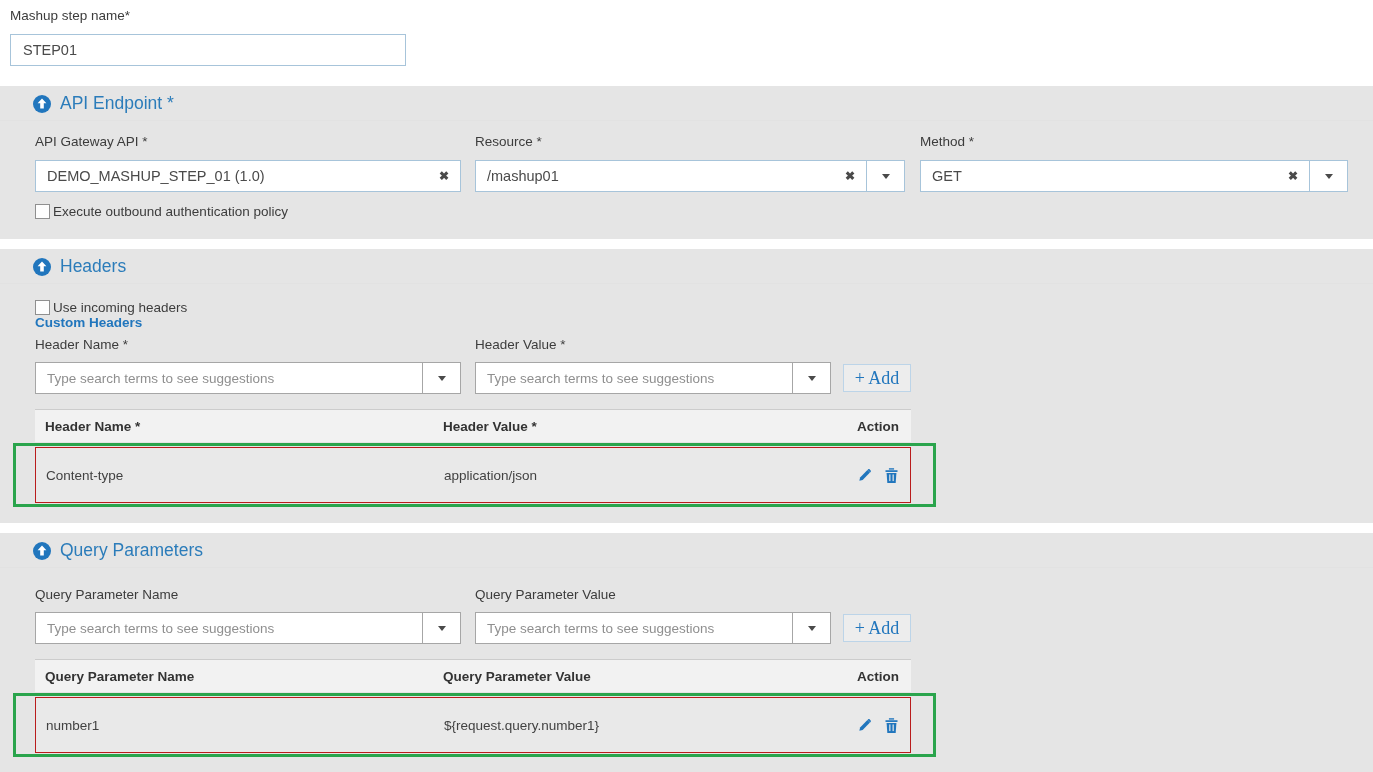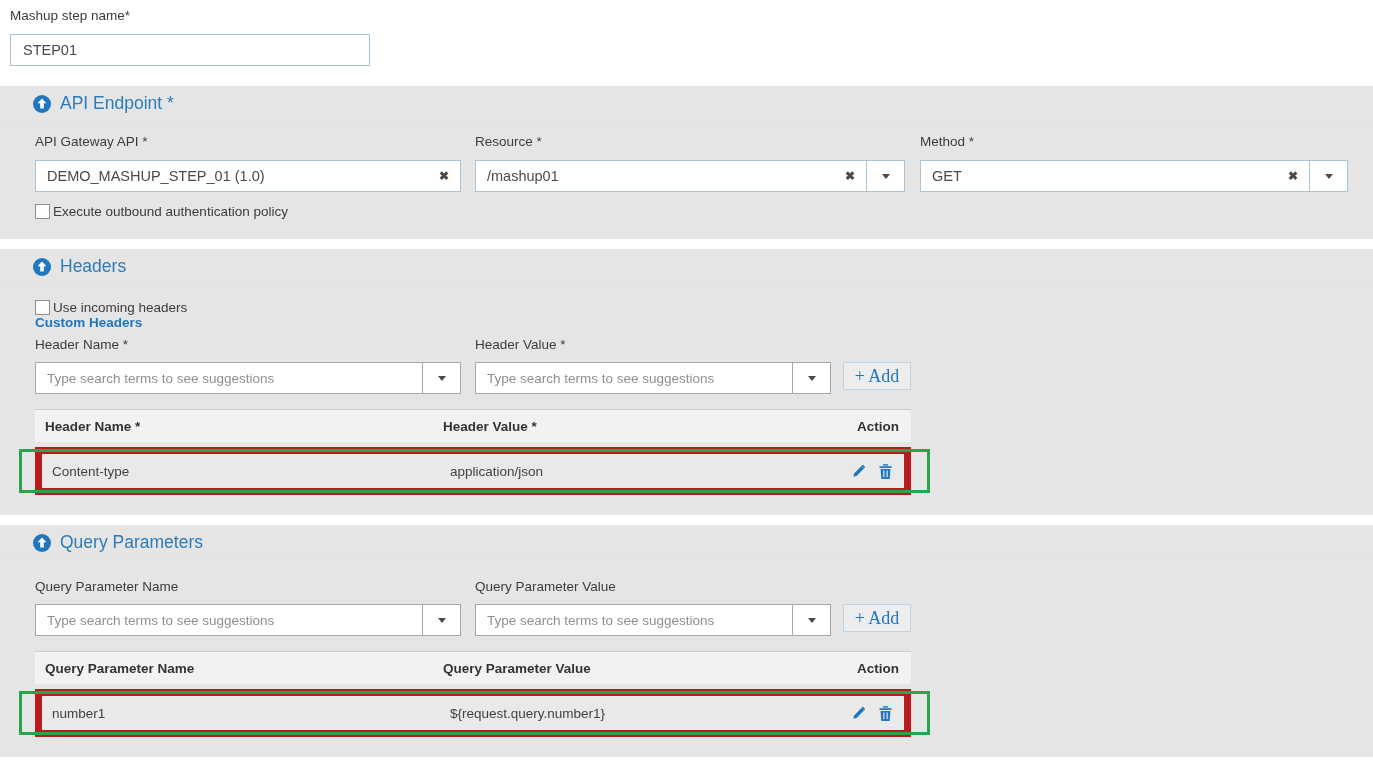--- a/index.html
+++ b/index.html
@@ -6,21 +6,21 @@
   html,body { margin:0; padding:0; }
   body {
     width:1373px; height:772px; background:#ffffff;
     font-family:"Liberation Sans", sans-serif; color:#3c3c3c;
     overflow:hidden;
   }
   .top-area { padding:8px 0 0 10px; }
   .field-label { font-size:13.5px; color:#3c3c3c; }
   .top-area .field-label { margin-bottom:11px; }
   .step-input {
-    width:360px; height:32px; border:1px solid #a7c4da; background:#fff;
+    width:396px; height:32px; border:1px solid #a7c4da; background:#fff;
     padding:0 12px; font-size:14.5px; color:#4a4a4a; outline:none;
   }
   section { background:#e5e5e5; margin-top:10px; width:1373px; }
   section.first { margin-top:20px; }
   .sec-header {
     display:flex; align-items:center; gap:9px;
     padding:7px 33px 6px 33px; border-bottom:1px solid #e2e2e2;
   }
   .sec-title { color:#2b7cba; font-size:17.5px; cursor:pointer; }
   .collapse-icon { display:flex; cursor:pointer; }
@@ -57,40 +57,40 @@
   .gray .combo-main, .gray .caret-btn { border-color:#a6a6a6; }
   .gray .combo-main input::placeholder { color:#8f8f8f; font-size:13.5px; }
 
   .check-row { display:flex; align-items:center; gap:3px; padding-left:35px; margin-top:12px; }
   .checkbox { width:15px; height:15px; border:1px solid #8f8f8f; background:#fdfdfd; cursor:pointer; }
   .check-label { font-size:13.5px; color:#3c3c3c; }
 
   .subsection-title { color:#2176bd; font-weight:bold; font-size:13.5px; padding-left:35px; }
   .pair-labels { display:flex; padding-left:35px; margin-top:7px; }
   .pair-labels .pl1 { width:440px; }
-  .pair-row { display:flex; align-items:flex-start; padding-left:35px; margin-top:10px; }
+  .pair-row { display:flex; align-items:center; padding-left:35px; margin-top:10px; }
   .ta1 { width:426px; margin-right:14px; }
   .ta2 { width:356px; margin-right:12px; }
   .add-btn {
     width:68px; height:28px; background:#ededed; border:1px solid #bcd4e8;
     color:#2176bd; font-size:18px; cursor:pointer;
     font-family:Liberation Serif, serif;
   }
 
   .table { width:876px; margin:15px 0 0 35px; }
   .t-head {
     display:flex; align-items:center; height:33px; background:#f2f2f2;
     border-top:1px solid #cccccc; font-weight:bold; font-size:13.5px; color:#333;
   }
   .tc1 { width:408px; padding-left:10px; }
   .tc2 { flex:1; }
   .tc3 { width:90px; text-align:right; padding-right:12px; }
   .t-row {
-    position:relative; display:flex; align-items:center; height:48px;
-    background:#e9e9e9; border:7px solid #b91c1c; margin-top:5px;
+    position:relative; display:flex; align-items:center; height:56px;
+    background:#e9e9e9; border:1px solid #b91c1c; margin-top:5px;
     font-size:13.5px; color:#424242;
   }
   .row-actions { width:90px; display:flex; justify-content:flex-end; align-items:center; gap:13px; padding-right:12px; }
   .icon-btn { display:flex; cursor:pointer; }
   .green-box {
     position:absolute; left:-23px; right:-26px; top:-5px; bottom:-5px;
     border:3px solid #2aa44c; pointer-events:none;
   }
 </style>
 </head>

